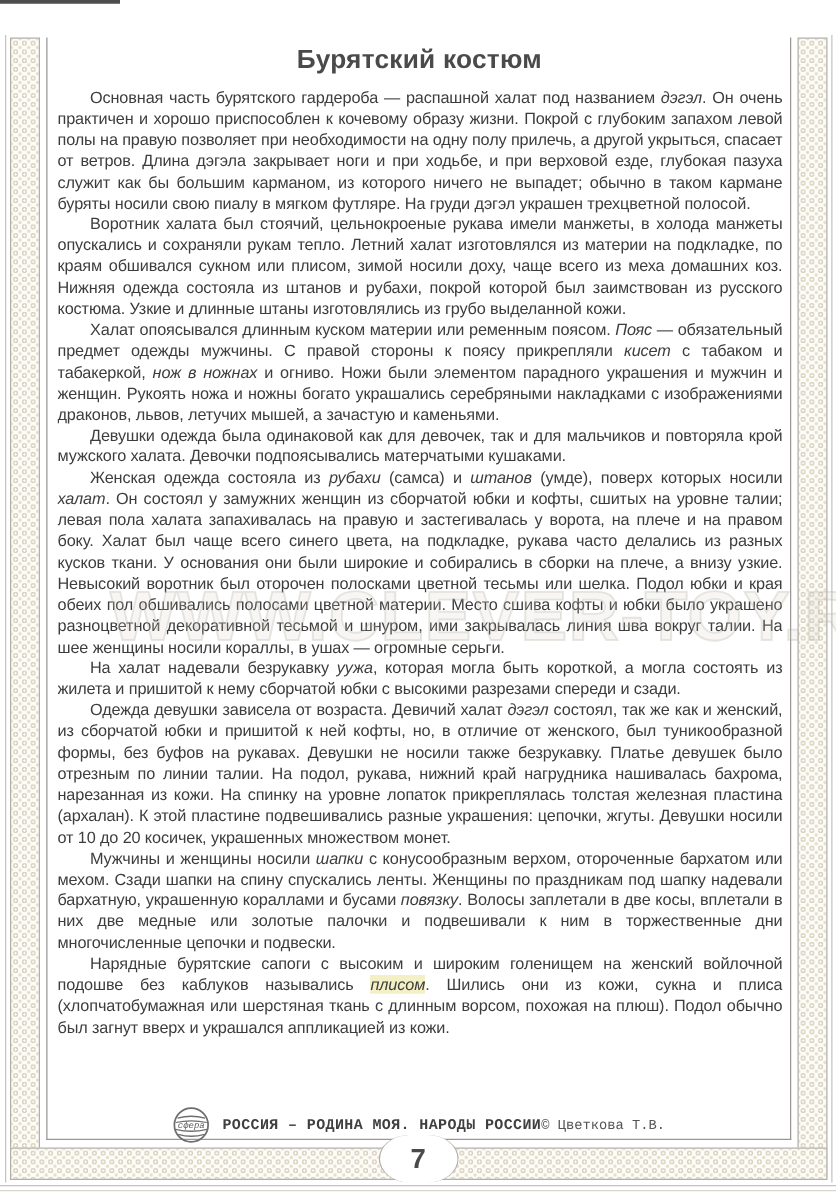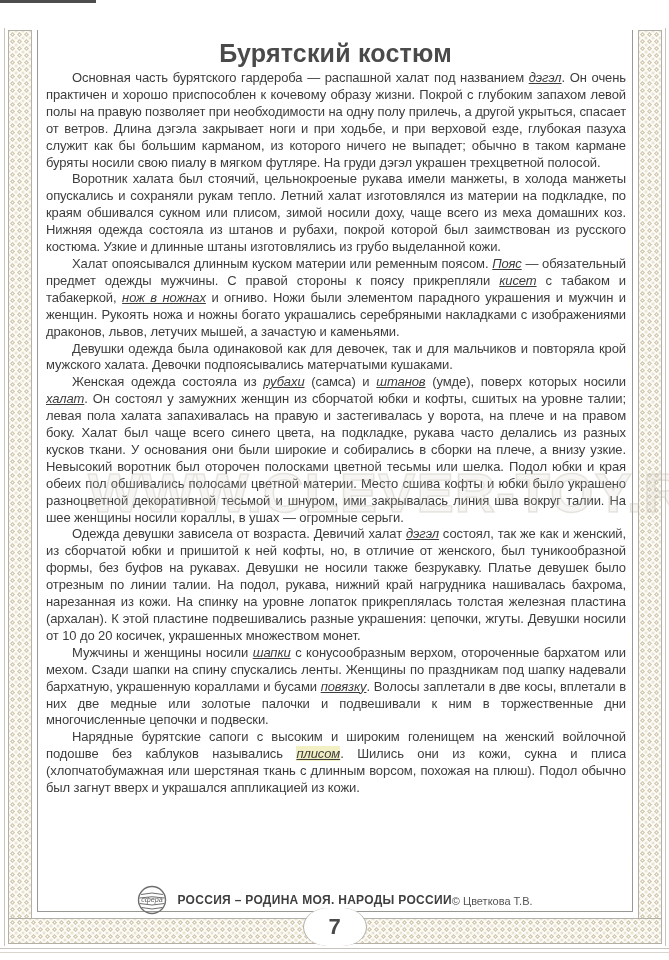--- a/index.html
+++ b/index.html
@@ -36,46 +36,46 @@
     position:absolute;left:50%;top:908px;transform:translateX(-50%);
     width:62px;height:38px;background:#ffffff;z-index:4;
     border-left:1px solid #b0ada5;border-right:1px solid #b0ada5;
     border-radius:50% / 65%;
     display:flex;align-items:center;justify-content:center;
   }
   .page-number{font-size:22px;font-weight:bold;color:#4a4a4a;}
   
   .doc-title{
     position:absolute;left:46px;right:44px;top:22px;
-    text-align:center;font-size:25px;font-weight:bold;color:#4a4a4a;
+    text-align:center;font-size:21px;font-weight:bold;color:#4a4a4a;
     letter-spacing:.2px;
   }
   
   .body-text{
     position:absolute;left:46px;right:43px;top:70px;height:812px;
     overflow:hidden;z-index:2;
   }
   .body-text p{
     margin:0;text-align:justify;text-indent:26px;
     font-size:13px;line-height:16.9px;color:#3d3d3d;letter-spacing:-0.1px;
   }
-  .body-text .it{font-style:italic;text-decoration:underline;}
+  .body-text .it{font-style:italic;}
   .body-text .hl{background:rgba(235,228,150,0.55);}
   
   .watermark{
     position:absolute;left:88px;top:460px;width:575px;z-index:3;
     font-size:56px;font-weight:bold;letter-spacing:1px;white-space:nowrap;
     color:rgba(205,200,185,0.16);
     -webkit-text-stroke:1.5px rgba(180,174,158,0.30);
     pointer-events:none;
   }
   
   .footer{
     position:absolute;left:0;right:0;top:884px;z-index:2;
-    display:flex;align-items:center;justify-content:center;gap:9px;
+    display:flex;align-items:center;justify-content:center;gap:9px;font-family:Liberation Mono, monospace;
   }
   .footer-texts{display:flex;align-items:center;}
   .series-title{font-size:12px;font-weight:bold;color:#3f3f3f;letter-spacing:.3px;}
   .copyright{font-size:11px;color:#555555;margin-top:2px;}
   .logo-circle{width:32px;height:32px;flex:0 0 auto;}
 </style>
 </head>
 <body>
 
 <div class="scan-artifact"></div>
@@ -92,20 +92,21 @@
 <div class="inner-frame"></div>
 
 <h1 class="doc-title">Бурятский костюм</h1>
 
 <div class="body-text">
     <p><span>Основная часть бурятского гардероба — распашной халат под названием </span><span class="it">дэгэл</span><span>. Он очень практичен и хорошо приспособлен к кочевому образу жизни. Покрой с глубоким запахом левой полы на правую позволяет при необходимости на одну полу прилечь, а другой укрыться, спасает от ветров. Длина дэгэла закрывает ноги и при ходьбе, и при верховой езде, глубокая пазуха служит как бы большим карманом, из которого ничего не выпадет; обычно в таком кармане буряты носили свою пиалу в мягком футляре. На груди дэгэл украшен трехцветной полосой.</span></p>
     <p><span>Воротник халата был стоячий, цельнокроеные рукава имели манжеты, в холода манжеты опускались и сохраняли рукам тепло. Летний халат изготовлялся из материи на подкладке, по краям обшивался сукном или плисом, зимой носили доху, чаще всего из меха домашних коз. Нижняя одежда состояла из штанов и рубахи, покрой которой был заимствован из русского костюма. Узкие и длинные штаны изготовлялись из грубо выделанной кожи.</span></p>
     <p><span>Халат опоясывался длинным куском материи или ременным поясом. </span><span class="it">Пояс</span><span> — обязательный предмет одежды мужчины. С правой стороны к поясу прикрепляли </span><span class="it">кисет</span><span> с табаком и табакеркой, </span><span class="it">нож в ножнах</span><span> и огниво. Ножи были элементом парадного украшения и мужчин и женщин. Рукоять ножа и ножны богато украшались серебряными накладками с изображениями драконов, львов, летучих мышей, а зачастую и каменьями.</span></p>
     <p><span>Девушки одежда была одинаковой как для девочек, так и для мальчиков и повторяла крой мужского халата. Девочки подпоясывались матерчатыми кушаками.</span></p>
     <p><span>Женская одежда состояла из </span><span class="it">рубахи</span><span> (самса) и </span><span class="it">штанов</span><span> (умде), поверх которых носили </span><span class="it">халат</span><span>. Он состоял у замужних женщин из сборчатой юбки и кофты, сшитых на уровне талии; левая пола халата запахивалась на правую и застегивалась у ворота, на плече и на правом боку. Халат был чаще всего синего цвета, на подкладке, рукава часто делались из разных кусков ткани. У основания они были широкие и собирались в сборки на плече, а внизу узкие. Невысокий воротник был оторочен полосками цветной тесьмы или шелка. Подол юбки и края обеих пол обшивались полосами цветной материи. Место сшива кофты и юбки было украшено разноцветной декоративной тесьмой и шнуром, ими закрывалась линия шва вокруг талии. На шее женщины носили кораллы, в ушах — огромные серьги.</span></p>
+    <p><span>На халат надевали безрукавку </span><span class="it">уужа</span><span>, которая могла быть короткой, а могла состоять из жилета и пришитой к нему сборчатой юбки с высокими разрезами спереди и сзади.</span></p>
     <p><span>Одежда девушки зависела от возраста. Девичий халат </span><span class="it">дэгэл</span><span> состоял, так же как и женский, из сборчатой юбки и пришитой к ней кофты, но, в отличие от женского, был туникообразной формы, без буфов на рукавах. Девушки не носили также безрукавку. Платье девушек было отрезным по линии талии. На подол, рукава, нижний край нагрудника нашивалась бахрома, нарезанная из кожи. На спинку на уровне лопаток прикреплялась толстая железная пластина (архалан). К этой пластине подвешивались разные украшения: цепочки, жгуты. Девушки носили от 10 до 20 косичек, украшенных множеством монет.</span></p>
     <p><span>Мужчины и женщины носили </span><span class="it">шапки</span><span> с конусообразным верхом, отороченные бархатом или мехом. Сзади шапки на спину спускались ленты. Женщины по праздникам под шапку надевали бархатную, украшенную кораллами и бусами </span><span class="it">повязку</span><span>. Волосы заплетали в две косы, вплетали в них две медные или золотые палочки и подвешивали к ним в торжественные дни многочисленные цепочки и подвески.</span></p>
     <p><span>Нарядные бурятские сапоги с высоким и широким голенищем на женский войлочной подошве без каблуков назывались </span><span class="it hl">плисом</span><span>. Шились они из кожи, сукна и плиса (хлопчатобумажная или шерстяная ткань с длинным ворсом, похожая на плюш). Подол обычно был загнут вверх и украшался аппликацией из кожи.</span></p>
   </div>
 
 <div class="watermark">WWW.CLEVER-TOY.RU</div>
 
 <div class="footer">
   <svg class="logo-circle" viewBox="0 0 32 32">
     <circle cx="16" cy="16" r="13.5" fill="none" stroke="#6e6e6e" stroke-width="1.4"></circle>

